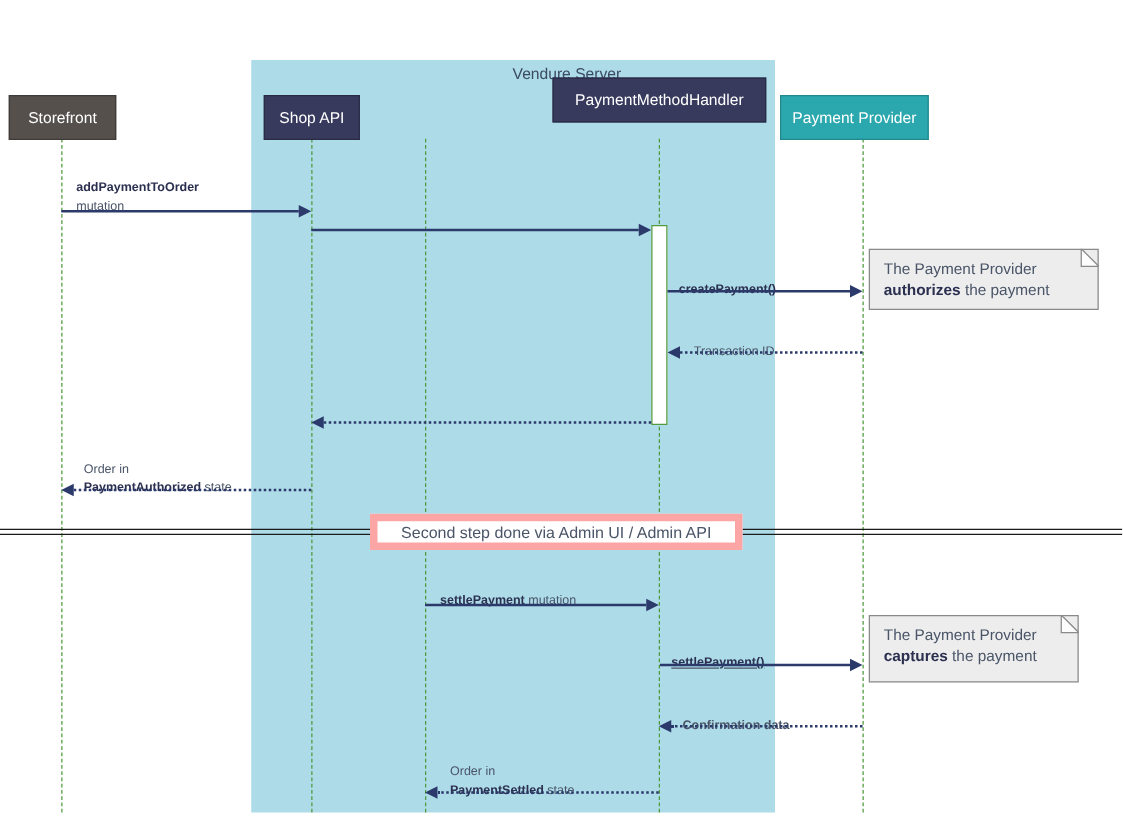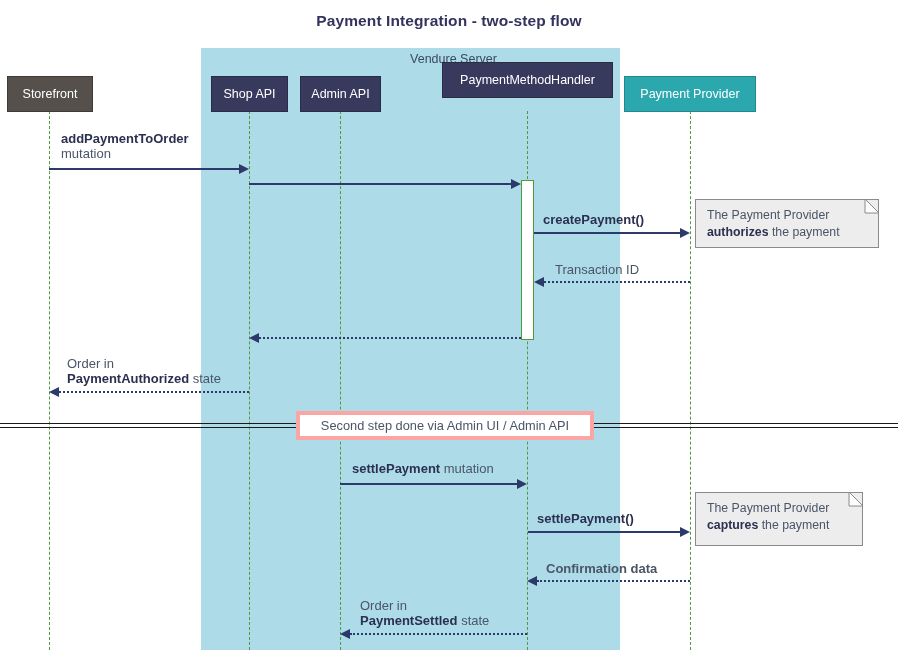--- a/index.html
+++ b/index.html
@@ -87,24 +87,25 @@
     border-left: 10px solid #2b3a6b;
   }
   .arrowhead.left {
     border-top: 5px solid transparent;
     border-bottom: 5px solid transparent;
     border-right: 10px solid #2b3a6b;
   }
 
   
   .msg-label {
-    font-size: 13px;
+    font-size: 10px;
     color: #4a5568;
     line-height: 15px;
     white-space: nowrap;
+    margin-top: 12px;
   }
   .msg-label b { color: #2b3050; font-weight: bold; }
 
   
   .note {
     box-sizing: border-box;
     background: #ededed;
     border: 1px solid #8a8a8a;
     font-size: 12.3px;
     color: #4a5568;
@@ -123,64 +124,60 @@
   .divider-rail {
     height: 0;
     border-top: 1px solid #1a1a1a;
     border-bottom: 1px solid #1a1a1a;
     box-sizing: content-box;
     height: 3px;
   }
   .divider-box {
     box-sizing: border-box;
     background: #ffffff;
-    border: 4px solid #fca5a5;
+    border: 6px solid #fca5a5;
     display: flex;
     align-items: center;
     justify-content: center;
     font-size: 12.8px;
     color: #4a5568;
     white-space: nowrap;
   }
 </style>
 </head>
 <body>
 
 <div id="diagram">
 
-  <div class="abs title">Payment Integration - two-step flow</div>
 
   <div class="abs group-box" style="left:201px; top:48px; width:419px; height:602px;"></div>
   <div class="abs group-label" style="left:201px; top:52px; width:505px;">Vendure Server</div>
 
   <div class="abs lifeline" style="left:49px; top:111px; height:539px;"></div>
   <div class="abs lifeline" style="left:249px; top:111px; height:539px;"></div>
   <div class="abs lifeline" style="left:340px; top:111px; height:539px;"></div>
   <div class="abs lifeline" style="left:527px; top:111px; height:539px;"></div>
   <div class="abs lifeline" style="left:690px; top:111px; height:539px;"></div>
 
   <div class="abs activation" style="left:521px; top:180px; width:13px; height:160px;"></div>
 
   <div class="abs participant p-storefront" style="left:7px; top:76px; width:86px; height:36px;">
     <span>Storefront</span>
   </div>
 
   <div class="abs participant p-api" style="left:211px; top:76px; width:77px; height:36px;">
     <span>Shop API</span>
   </div>
 
-  <div class="abs participant p-api" style="left:300px; top:76px; width:81px; height:36px;">
-    <span>Admin API</span>
-  </div>
 
   <div class="abs participant p-api" style="left:442px; top:62px; width:171px; height:36px;">
     <span>PaymentMethodHandler</span>
   </div>
 
-  <div class="abs participant p-provider" style="left:624px; top:76px; width:132px; height:36px;">
+  <div class="abs participant p-provider" style="left:624px; top:76px; width:119px; height:36px;">
     <span>Payment Provider</span>
   </div>
 
   <div class="abs msg-label" style="left:61px; top:131px;">
     <b>addPaymentToOrder</b><br>
     <span>mutation</span>
   </div>
   <div class="abs msg-line" style="left:49px; top:168px; width:190px;"></div>
   <div class="abs arrowhead right" style="left:239px; top:164px;"></div>
 
@@ -227,21 +224,21 @@
   <div class="abs divider-box" style="left:296px; top:411px; width:298px; height:29px;">
     <span>Second step done via Admin UI / Admin API</span>
   </div>
 
   <div class="abs msg-label" style="left:352px; top:461px;">
     <b>settlePayment</b><span> mutation</span>
   </div>
   <div class="abs msg-line" style="left:340px; top:483px; width:177px;"></div>
   <div class="abs arrowhead right" style="left:517px; top:479px;"></div>
 
-  <div class="abs msg-label" style="left:537px; top:511px;">
+  <div class="abs msg-label" style="left:537px; top:511px;text-decoration:underline;">
     <b>settlePayment()</b>
   </div>
   <div class="abs msg-line" style="left:528px; top:531px; width:152px;"></div>
   <div class="abs arrowhead right" style="left:680px; top:527px;"></div>
 
   <div class="abs" style="left:695px; top:492px;">
     <div class="note" style="width:168px; height:54px; position:relative;">
       <div>The Payment Provider</div>
       <div>
         <b>captures</b><span> the payment</span>

